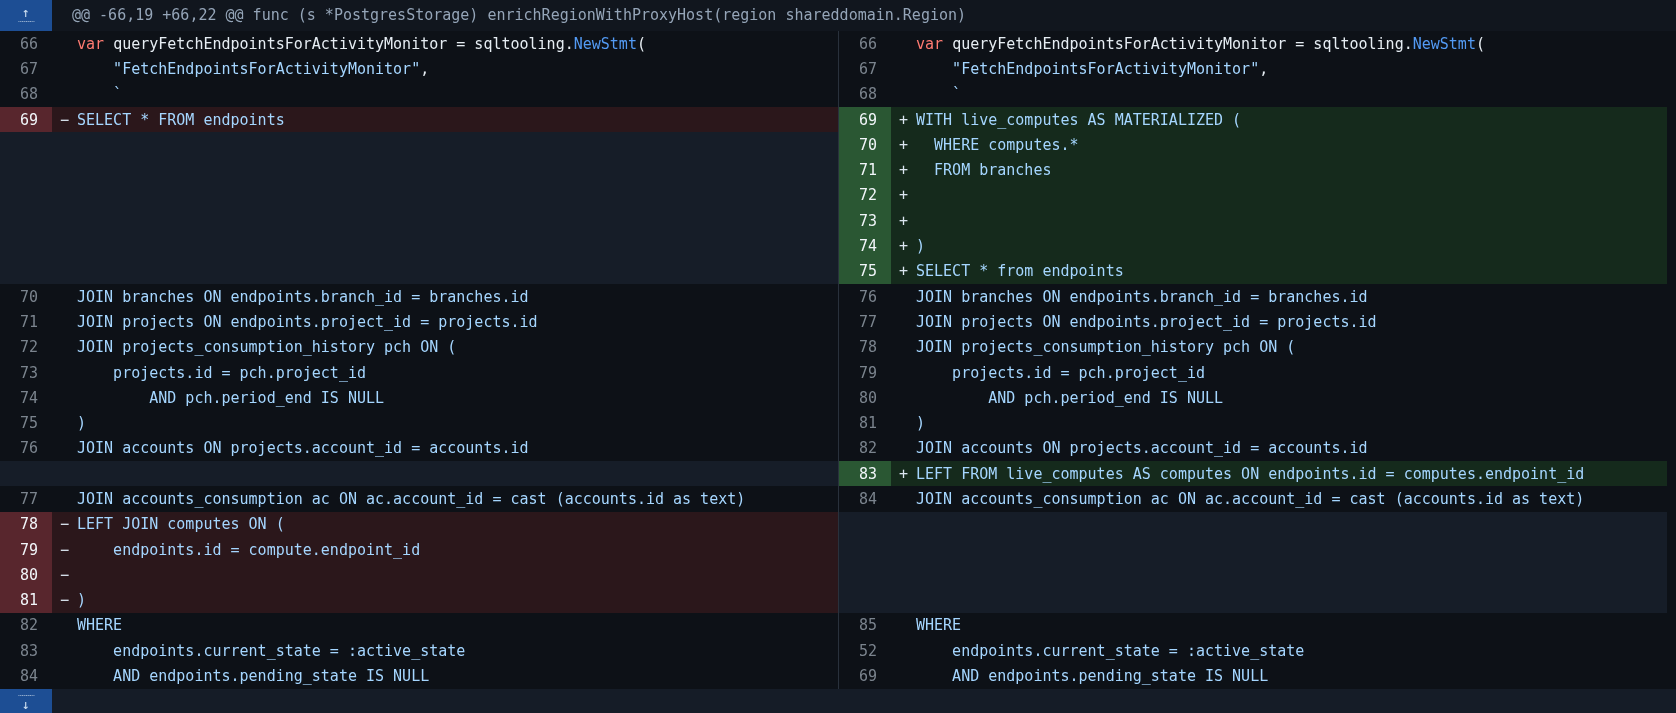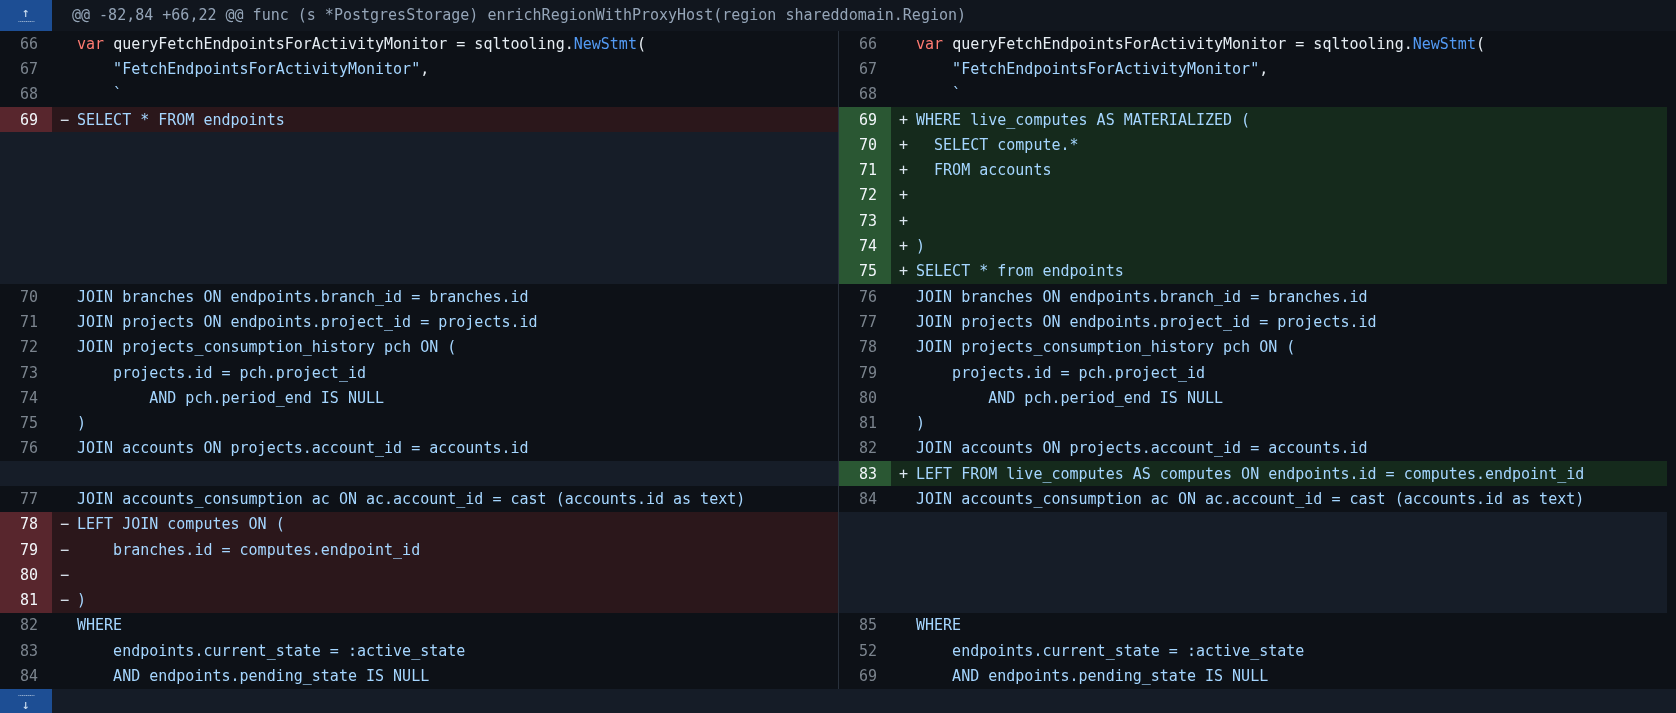--- a/index.html
+++ b/index.html
@@ -40,21 +40,21 @@
 </head>
 <body>
 
 <div class="app">
 
   <div class="header">
     <div class="expand-btn">
       <span class="arrow">↑</span>
       <span class="dots">┄┄┄┄</span>
     </div>
-    <div class="hunk">@@ -82,84 +66,22 @@ func (s *PostgresStorage) enrichRegionWithProxyHost(region shareddomain.Region)</div>
+    <div class="hunk">@@ -66,19 +66,22 @@ func (s *PostgresStorage) enrichRegionWithProxyHost(region shareddomain.Region)</div>
   </div>
 
   <div class="diff">
     <div class="pane" id="pane-left">
         <div class="row context"><div class="gutter">66</div><div class="marker"></div><div class="code"><span class="seg-kw">var </span><span class="seg-fg">queryFetchEndpointsForActivityMonitor = sqltooling.</span><span class="seg-fn">NewStmt</span><span class="seg-fg">(</span></div></div>
         <div class="row context"><div class="gutter">67</div><div class="marker"></div><div class="code"><span class="seg-str">    "FetchEndpointsForActivityMonitor"</span><span class="seg-fg">,</span></div></div>
         <div class="row context"><div class="gutter">68</div><div class="marker"></div><div class="code"><span class="seg-str">    `</span></div></div>
         <div class="row del"><div class="gutter">69</div><div class="marker">−</div><div class="code"><span class="seg-str">SELECT * FROM endpoints</span></div></div>
         <div class="row filler"><div class="gutter"></div><div class="marker"></div><div class="code"></div></div>
         <div class="row filler"><div class="gutter"></div><div class="marker"></div><div class="code"></div></div>
@@ -65,34 +65,34 @@
         <div class="row context"><div class="gutter">70</div><div class="marker"></div><div class="code"><span class="seg-str">JOIN branches ON endpoints.branch_id = branches.id</span></div></div>
         <div class="row context"><div class="gutter">71</div><div class="marker"></div><div class="code"><span class="seg-str">JOIN projects ON endpoints.project_id = projects.id</span></div></div>
         <div class="row context"><div class="gutter">72</div><div class="marker"></div><div class="code"><span class="seg-str">JOIN projects_consumption_history pch ON (</span></div></div>
         <div class="row context"><div class="gutter">73</div><div class="marker"></div><div class="code"><span class="seg-str">    projects.id = pch.project_id</span></div></div>
         <div class="row context"><div class="gutter">74</div><div class="marker"></div><div class="code"><span class="seg-str">        AND pch.period_end IS NULL</span></div></div>
         <div class="row context"><div class="gutter">75</div><div class="marker"></div><div class="code"><span class="seg-str">)</span></div></div>
         <div class="row context"><div class="gutter">76</div><div class="marker"></div><div class="code"><span class="seg-str">JOIN accounts ON projects.account_id = accounts.id</span></div></div>
         <div class="row filler"><div class="gutter"></div><div class="marker"></div><div class="code"></div></div>
         <div class="row context"><div class="gutter">77</div><div class="marker"></div><div class="code"><span class="seg-str">JOIN accounts_consumption ac ON ac.account_id = cast (accounts.id as text)</span></div></div>
         <div class="row del"><div class="gutter">78</div><div class="marker">−</div><div class="code"><span class="seg-str">LEFT JOIN computes ON (</span></div></div>
-        <div class="row del"><div class="gutter">79</div><div class="marker">−</div><div class="code"><span class="seg-str">    branches.id = computes.endpoint_id</span></div></div>
+        <div class="row del"><div class="gutter">79</div><div class="marker">−</div><div class="code"><span class="seg-str">    endpoints.id = compute.endpoint_id</span></div></div>
         <div class="row del"><div class="gutter">80</div><div class="marker">−</div></div>
         <div class="row del"><div class="gutter">81</div><div class="marker">−</div><div class="code"><span class="seg-str">)</span></div></div>
         <div class="row context"><div class="gutter">82</div><div class="marker"></div><div class="code"><span class="seg-str">WHERE</span></div></div>
         <div class="row context"><div class="gutter">83</div><div class="marker"></div><div class="code"><span class="seg-str">    endpoints.current_state = :active_state</span></div></div>
         <div class="row context"><div class="gutter">84</div><div class="marker"></div><div class="code"><span class="seg-str">    AND endpoints.pending_state IS NULL</span></div></div>
       </div>
     <div class="pane pane-right" id="pane-right">
         <div class="row context"><div class="gutter">66</div><div class="marker"></div><div class="code"><span class="seg-kw">var </span><span class="seg-fg">queryFetchEndpointsForActivityMonitor = sqltooling.</span><span class="seg-fn">NewStmt</span><span class="seg-fg">(</span></div></div>
         <div class="row context"><div class="gutter">67</div><div class="marker"></div><div class="code"><span class="seg-str">    "FetchEndpointsForActivityMonitor"</span><span class="seg-fg">,</span></div></div>
         <div class="row context"><div class="gutter">68</div><div class="marker"></div><div class="code"><span class="seg-str">    `</span></div></div>
-        <div class="row add"><div class="gutter">69</div><div class="marker">+</div><div class="code"><span class="seg-str">WHERE live_computes AS MATERIALIZED (</span></div></div>
-        <div class="row add"><div class="gutter">70</div><div class="marker">+</div><div class="code"><span class="seg-str">  SELECT compute.*</span></div></div>
-        <div class="row add"><div class="gutter">71</div><div class="marker">+</div><div class="code"><span class="seg-str">  FROM accounts</span></div></div>
+        <div class="row add"><div class="gutter">69</div><div class="marker">+</div><div class="code"><span class="seg-str">WITH live_computes AS MATERIALIZED (</span></div></div>
+        <div class="row add"><div class="gutter">70</div><div class="marker">+</div><div class="code"><span class="seg-str">  WHERE computes.*</span></div></div>
+        <div class="row add"><div class="gutter">71</div><div class="marker">+</div><div class="code"><span class="seg-str">  FROM branches</span></div></div>
         <div class="row add"><div class="gutter">72</div><div class="marker">+</div></div>
         <div class="row add"><div class="gutter">73</div><div class="marker">+</div></div>
         <div class="row add"><div class="gutter">74</div><div class="marker">+</div><div class="code"><span class="seg-str">)</span></div></div>
         <div class="row add"><div class="gutter">75</div><div class="marker">+</div><div class="code"><span class="seg-str">SELECT * from endpoints</span></div></div>
         <div class="row context"><div class="gutter">76</div><div class="marker"></div><div class="code"><span class="seg-str">JOIN branches ON endpoints.branch_id = branches.id</span></div></div>
         <div class="row context"><div class="gutter">77</div><div class="marker"></div><div class="code"><span class="seg-str">JOIN projects ON endpoints.project_id = projects.id</span></div></div>
         <div class="row context"><div class="gutter">78</div><div class="marker"></div><div class="code"><span class="seg-str">JOIN projects_consumption_history pch ON (</span></div></div>
         <div class="row context"><div class="gutter">79</div><div class="marker"></div><div class="code"><span class="seg-str">    projects.id = pch.project_id</span></div></div>
         <div class="row context"><div class="gutter">80</div><div class="marker"></div><div class="code"><span class="seg-str">        AND pch.period_end IS NULL</span></div></div>
         <div class="row context"><div class="gutter">81</div><div class="marker"></div><div class="code"><span class="seg-str">)</span></div></div>

